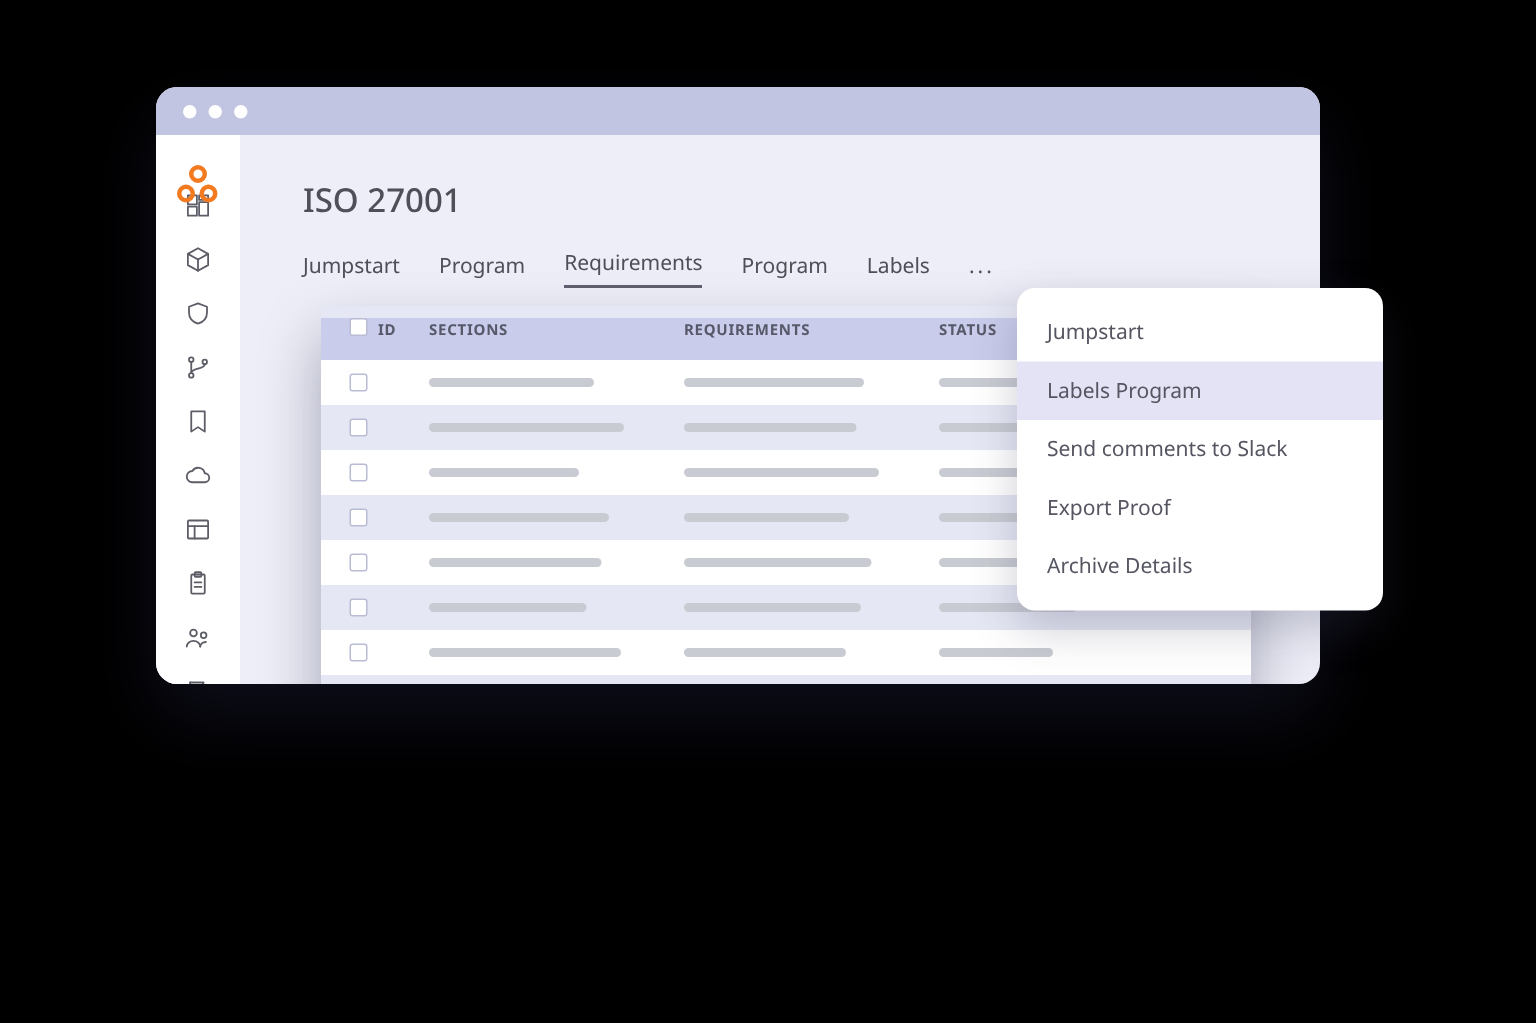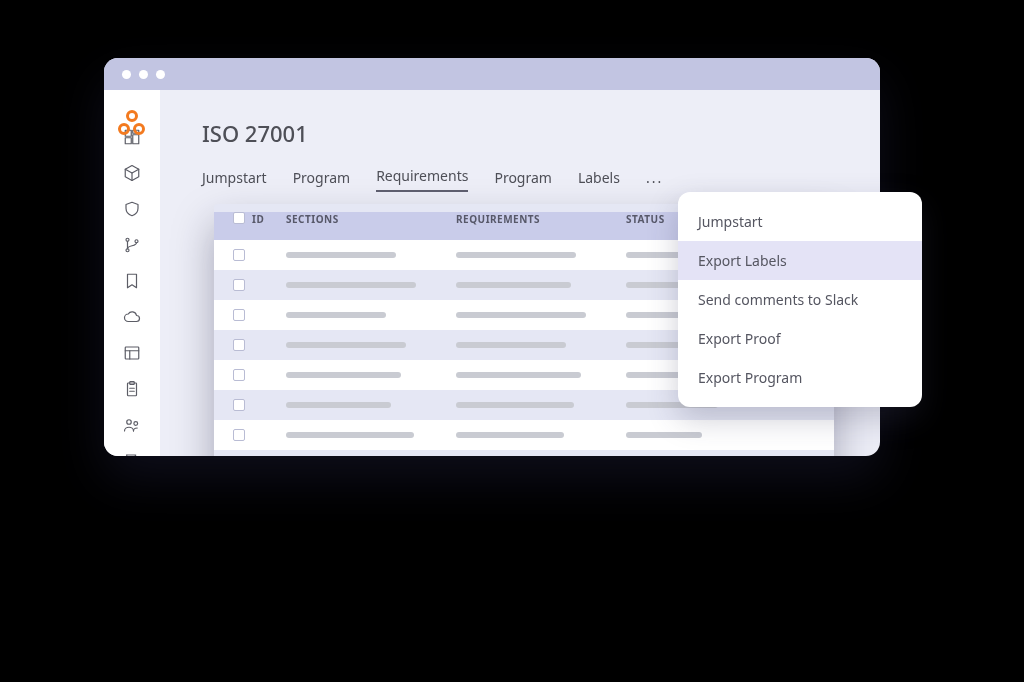--- a/index.html
+++ b/index.html
@@ -405,19 +405,19 @@
             <div class="td-status">
               <div class="ph" style="width:86px"></div>
             </div>
           </div>
         </div>
     </div>
   </div>
 
   <div class="menu">
     <div class="menu-item">Jumpstart</div>
-    <div class="menu-item hover">Export Labels</div>
+    <div class="menu-item hover">Labels Program</div>
     <div class="menu-item">Send comments to Slack</div>
     <div class="menu-item">Export Proof</div>
-    <div class="menu-item">Export Program</div>
+    <div class="menu-item">Archive Details</div>
   </div>
 
 </div>
 
 </body></html>

